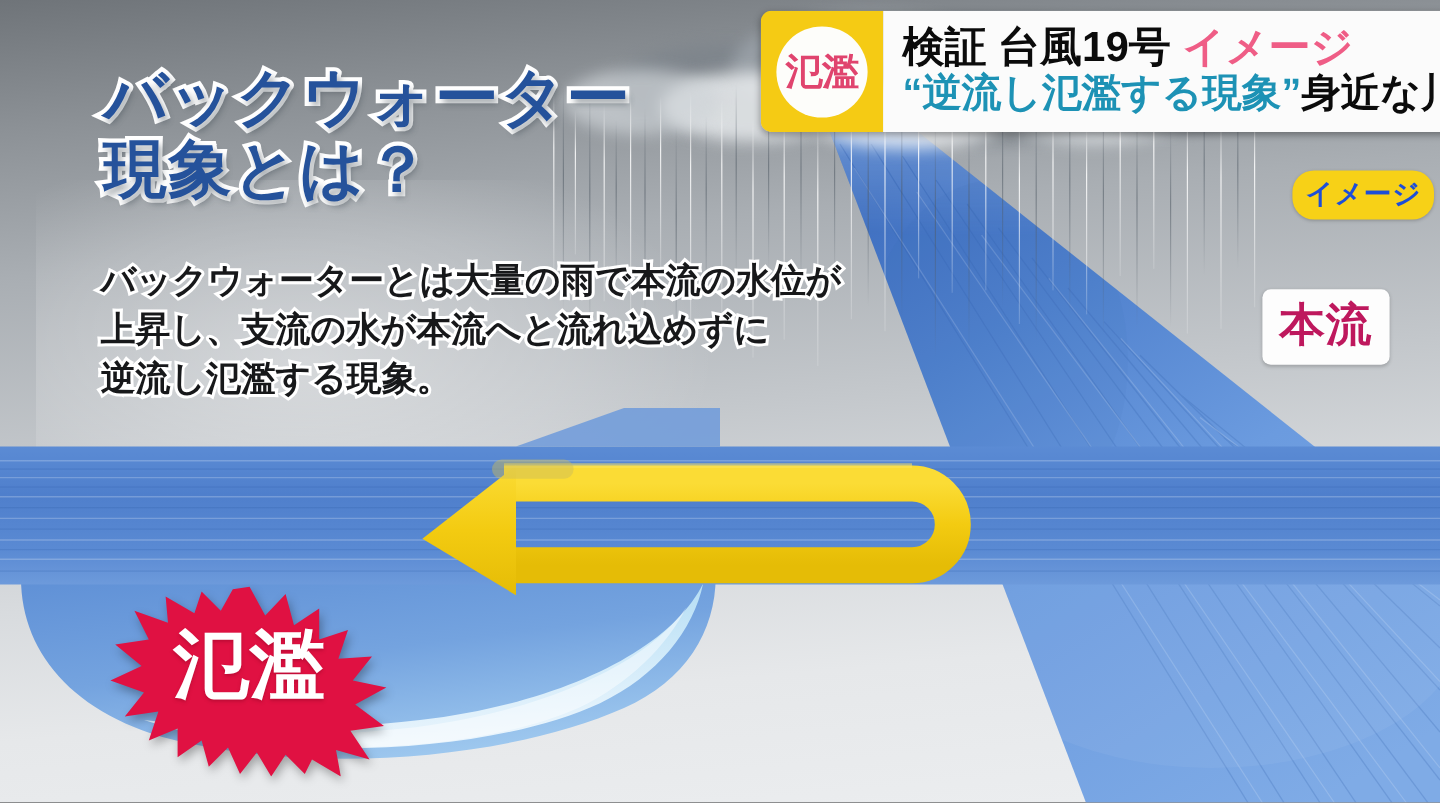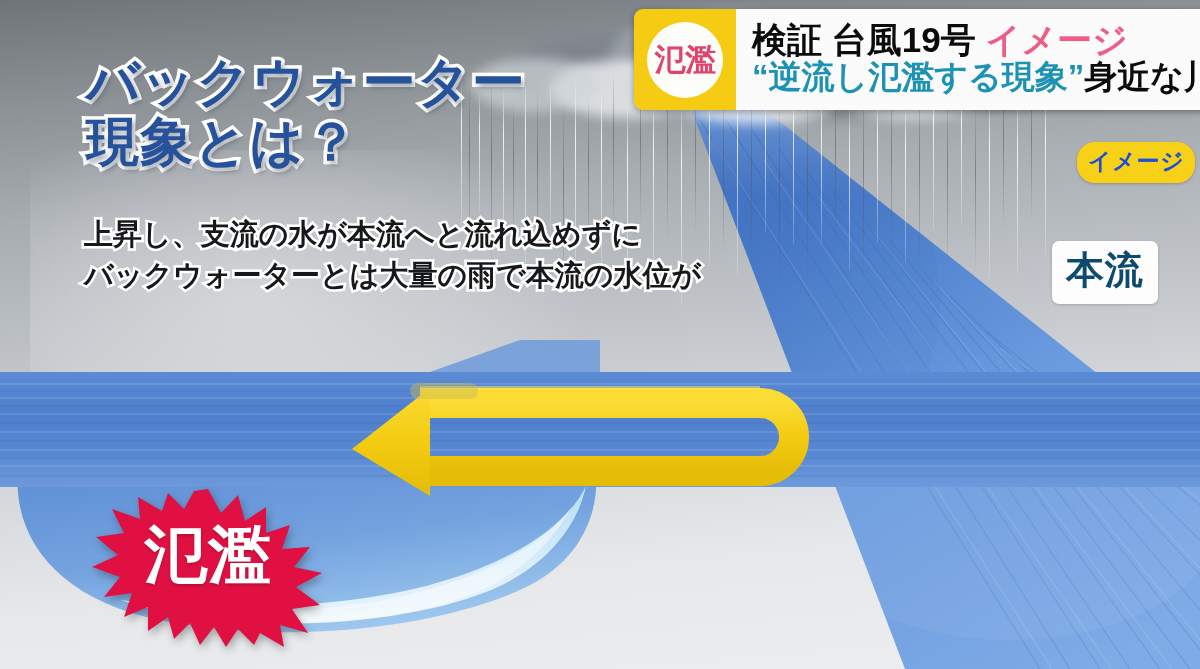--- a/index.html
+++ b/index.html
@@ -47,21 +47,21 @@
   .desc{
     position:absolute;left:84px;top:214px;width:660px;
     font-size:29px;line-height:1.42;font-weight:600;color:#17181a;
     -webkit-text-stroke:5px #ffffff;paint-order:stroke fill;
   }
   .desc span{display:block;}
 
   
   .wlabel{
     position:absolute;background:#fdfdfd;border-radius:7px;
-    font-size:38px;font-weight:bold;color:#0c4a6e;
+    font-size:38px;font-weight:bold;color:#be185d;
     padding:4px 14px 8px;letter-spacing:.02em;
     box-shadow:0 1px 3px rgba(0,0,0,.18);
   }
   #label-shiryu{left:598px;top:310px;}
   #label-honryu{left:1052px;top:241px;}
 
   .ylabel{
     position:absolute;left:1077px;top:142px;background:#f7d117;border-radius:18px;
     font-size:23px;font-weight:bold;color:#1d4ed8;padding:4px 11px 6px;letter-spacing:.03em;
     box-shadow:0 1px 3px rgba(0,0,0,.22);
@@ -282,22 +282,23 @@
     </g>
     <path d="M 418 391 L 470 391" stroke="#c9ba5a" stroke-width="16" opacity="0.45" fill="none" stroke-linecap="round"></path>
   </svg>
 
   <div class="title">
     <span>バックウォーター</span>
     <span>現象とは？</span>
   </div>
 
   <div class="desc">
+    <span>バックウォーターとは大量の雨で本流の水位が</span>
     <span>上昇し、支流の水が本流へと流れ込めずに</span>
-    <span>バックウォーターとは大量の雨で本流の水位が</span>
+    <span>逆流し氾濫する現象。</span>
   </div>
 
   <div class="wlabel" id="label-honryu">本流</div>
   <div class="ylabel">イメージ</div>
 
   <div class="burst">
     <svg viewBox="0 0 240 160">
       <polygon fill="#e01142" points="
         120,2 133,26 150,8 157,34 178,20 178,46 202,38 194,62 222,60 206,80
         234,86 208,100 232,118 204,122 220,146 192,138 196,160 172,146 166,158

